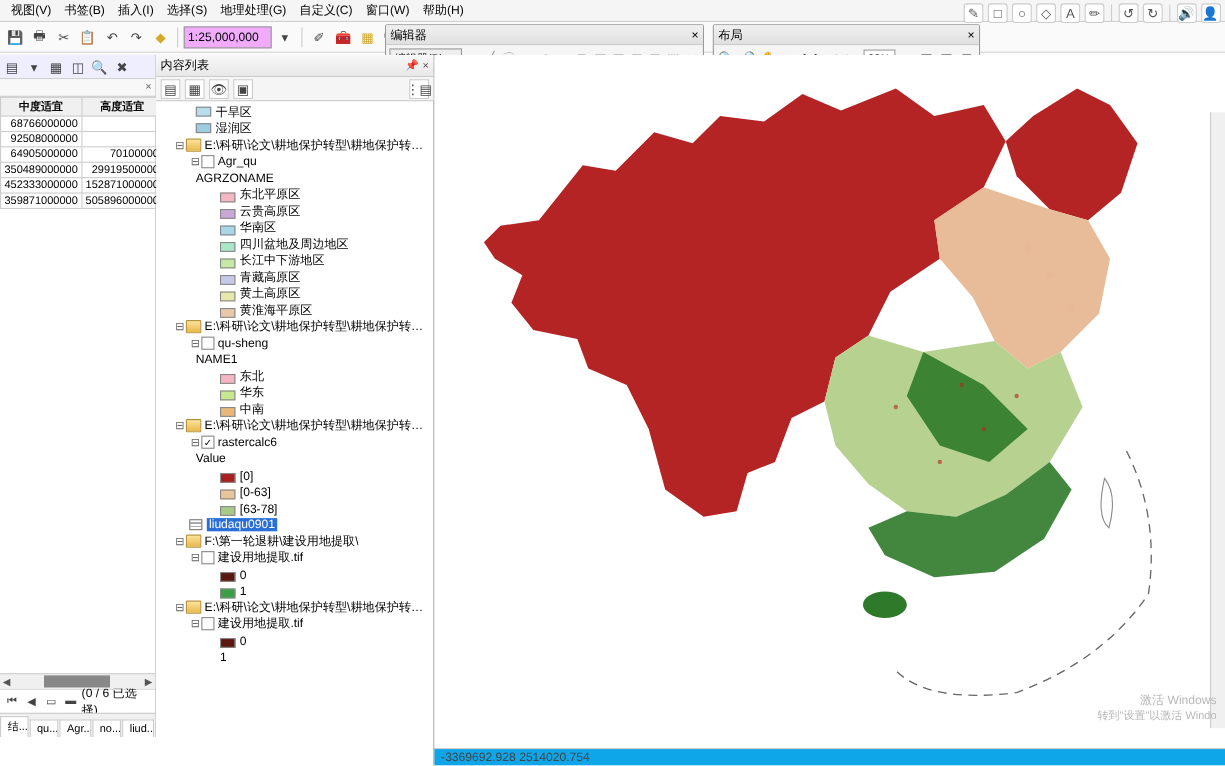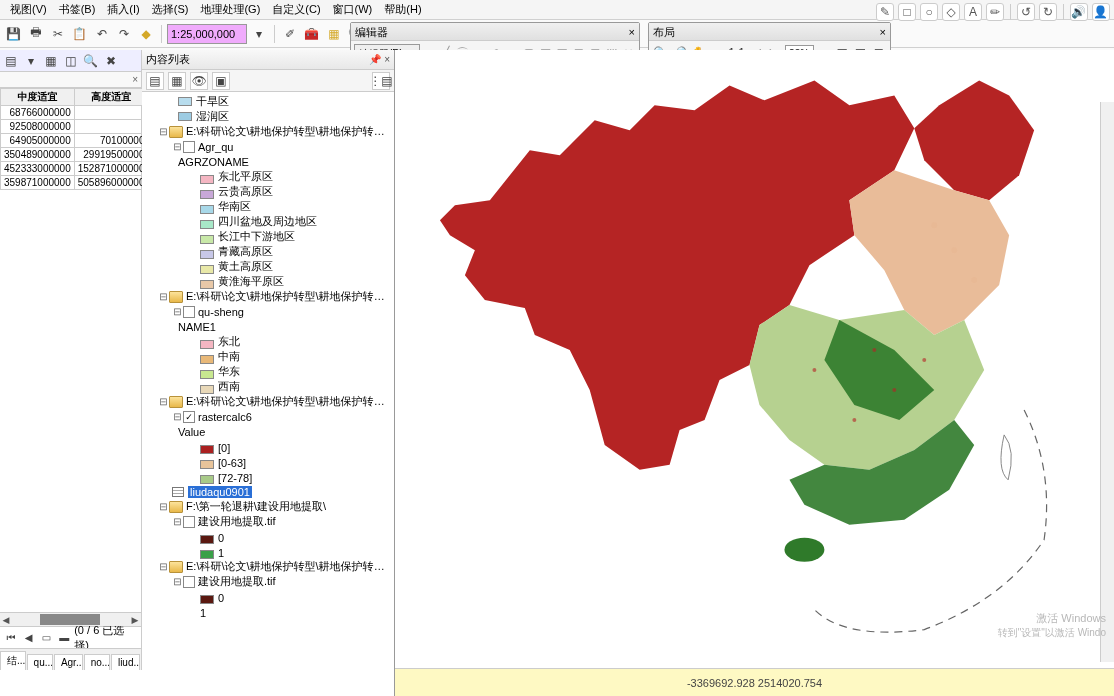--- a/index.html
+++ b/index.html
@@ -46,22 +46,22 @@
 .tree-row .exp { width: 11px; text-align: center; color: #666; font-size: 10px; flex-shrink: 0; }
 .tree-row .chk { width: 12px; height: 12px; border: 1px solid #888; margin-right: 3px; flex-shrink: 0; display: flex; align-items: center; justify-content: center; font-size: 9px; }
 .tree-row .swatch { width: 14px; height: 9px; border: 1px solid #888; margin-right: 4px; flex-shrink: 0; }
 .tree-row .ticon-fold { width: 14px; height: 12px; margin-right: 3px; flex-shrink: 0; background: linear-gradient(#fce39b,#e8b84a); border: 1px solid #b8923a; border-radius: 1px; }
 .tree-row .ticon-tbl { width: 12px; height: 10px; margin-right: 4px; flex-shrink: 0; border: 1px solid #777; background: repeating-linear-gradient(#fff,#fff 2px,#aaa 2px,#aaa 3px); }
 .tree-row .lbl { overflow: hidden; text-overflow: ellipsis; }
 .tree-row .lbl.sel { background: #2a6fd6; color: #fff; padding: 0 2px; }
 .ind1 { padding-left: 16px; } .ind2 { padding-left: 30px; } .ind3 { padding-left: 36px; } .ind4 { padding-left: 58px; align-items: flex-end; }
 .map-col { position: absolute; top: 50px; left: 395px; right: 0; bottom: 16px; background: #fff; overflow: hidden; }
 .map-svg { width: 100%; height: 100%; }
-.statusbar { position: absolute; bottom: 0; left: 395px; right: 0; height: 28px; border-top: 1px solid #ccc; background: #fef9c3; display: flex; justify-content: center; align-items: center; padding: 0 6px; font-size: 10px; color: #444; }
-.watermark { position: absolute; right: 8px; bottom: 40px; text-align: right; color: #b8b8b8; font-size: 14px; pointer-events: none; }
+.statusbar { position: absolute; bottom: 0; left: 395px; right: 0; height: 16px; border-top: 1px solid #ccc; background: #0ea5e9; display: flex; justify-content: flex-start; align-items: center; padding: 0 6px; font-size: 10px; color: #444; }
+.watermark { position: absolute; right: 8px; bottom: 22px; text-align: right; color: #b8b8b8; font-size: 14px; pointer-events: none; }
 .watermark .sub { font-size: 10px; }
 .mapview-vscroll { position: absolute; right: 0; top: 52px; bottom: 18px; width: 14px; background: #f0f0f0; border-left: 1px solid #ccc; }
 .ft-body select { font-size: 10px; height: 18px; border: 1px solid #999; }
 .ft-body .pct { width: 36px; height: 16px; border: 1px solid #999; background: #fff; font-size: 10px; text-align: center; display: inline-flex; align-items: center; justify-content: center; }
 </style>
 </head>
 <body>
 
 <div class="menubar">
   <span>视图(V)</span>
@@ -317,31 +317,27 @@
         <span class="lbl">qu-sheng</span>
       </div>
       <div class="tree-row ind3">
         <span class="lbl">NAME1</span>
       </div>
       <div class="tree-row ind4">
         <span class="swatch" style="background: rgb(244, 182, 194);"></span>
         <span class="lbl">东北</span>
       </div>
       <div class="tree-row ind4">
+        <span class="swatch" style="background: rgb(200, 232, 144);"></span>
+        <span class="lbl">华东</span>
+      </div>
+      <div class="tree-row ind4">
         <span class="swatch" style="background: rgb(232, 184, 120);"></span>
         <span class="lbl">中南</span>
       </div>
-      <div class="tree-row ind4">
-        <span class="swatch" style="background: rgb(200, 232, 144);"></span>
-        <span class="lbl">华东</span>
-      </div>
-      <div class="tree-row ind4">
-        <span class="swatch" style="background: rgb(232, 216, 184);"></span>
-        <span class="lbl">西南</span>
-      </div>
       <div class="tree-row ind1">
         <span class="exp">⊟</span>
         <span class="ticon-fold"></span>
         <span class="lbl">E:\科研\论文\耕地保护转型\耕地保护转型数据\耕地保</span>
       </div>
       <div class="tree-row ind2">
         <span class="exp">⊟</span>
         <span class="chk">✓</span>
         <span class="lbl">rastercalc6</span>
       </div>
@@ -351,21 +347,21 @@
       <div class="tree-row ind4">
         <span class="swatch" style="background: rgb(170, 32, 32);"></span>
         <span class="lbl">[0]</span>
       </div>
       <div class="tree-row ind4">
         <span class="swatch" style="background: rgb(232, 196, 154);"></span>
         <span class="lbl">[0-63]</span>
       </div>
       <div class="tree-row ind4">
         <span class="swatch" style="background: rgb(168, 202, 136);"></span>
-        <span class="lbl">[72-78]</span>
+        <span class="lbl">[63-78]</span>
       </div>
       <div class="tree-row ind2">
         <span class="ticon-tbl"></span>
         <span class="lbl sel">liudaqu0901</span>
       </div>
       <div class="tree-row ind1">
         <span class="exp">⊟</span>
         <span class="ticon-fold"></span>
         <span class="lbl">F:\第一轮退耕\建设用地提取\</span>
       </div>

